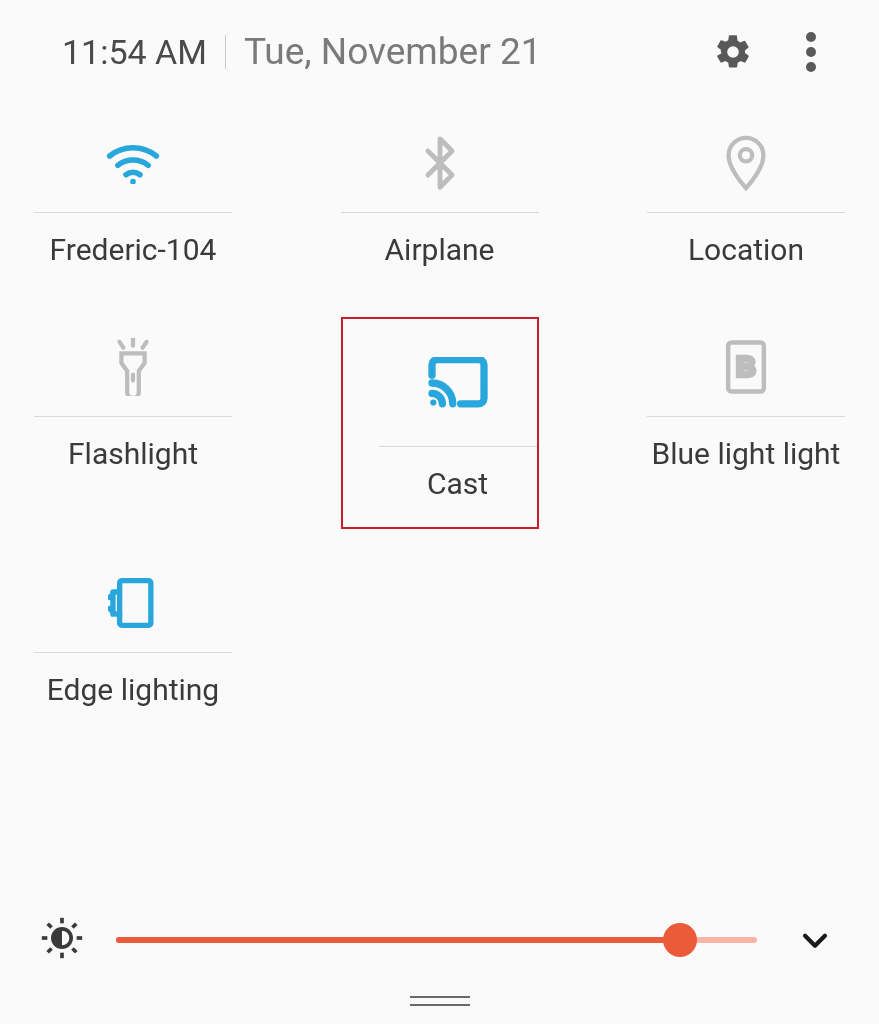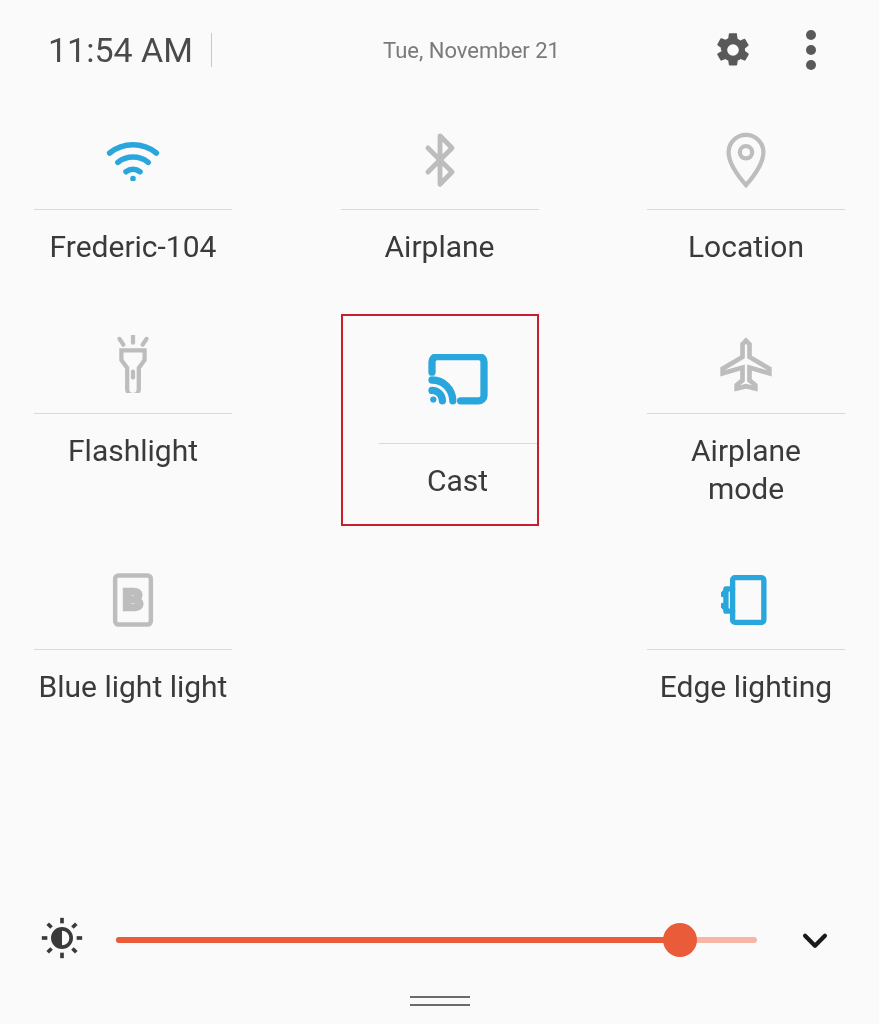--- a/index.html
+++ b/index.html
@@ -13,33 +13,33 @@
   }
   .header {
     display: flex;
     align-items: center;
     padding: 30px 48px 20px 48px;
   }
   .time {
     font-size: 34px;
     color: #4a4a4a;
     font-weight: 400;
+    margin-left: 14px;
   }
   .vbar {
     width: 1px;
     height: 34px;
     background: #c8c8c8;
     margin: 0 18px;
   }
   .date {
-    font-size: 22px;
+    font-size: 37px;
     color: #7a7a7a;
     font-weight: 400;
     flex: 1;
-    text-align: center;
   }
   .gear-icon, .more-icon {
     width: 40px;
     height: 40px;
     display: flex;
     align-items: center;
     justify-content: center;
     cursor: pointer;
   }
   .more-icon { margin-left: 38px; }
@@ -193,28 +193,20 @@
     <div class="tile highlight">
       <div class="tile-icon-area">
         <svg width="64" height="52" viewBox="0 0 24 20" fill="none" stroke="#29a7dd" stroke-width="2.8" stroke-linecap="round">
           <path d="M2 7 L2 3 A2 2 0 0 1 4 1 L20 1 A2 2 0 0 1 22 3 L22 16 A2 2 0 0 1 20 18 L13 18"></path>
           <path d="M2 10 A8 8 0 0 1 10 18"></path>
           <path d="M2 14 A4 4 0 0 1 6 18"></path>
           <circle cx="2.5" cy="17.5" r="1.2" fill="#29a7dd" stroke="none"></circle>
         </svg>
       </div>
       <div class="tile-label">Cast</div>
-    </div>
-    <div class="tile">
-      <div class="tile-icon-area">
-        <svg width="58" height="56" viewBox="0 0 24 24" fill="none" stroke="#bdbdbd" stroke-width="2">
-          <path d="M12 2 L13.5 3.5 L13.5 9 L22 14 L22 16 L13.5 13.5 L13.5 19 L16 21 L16 22.5 L12 21.5 L8 22.5 L8 21 L10.5 19 L10.5 13.5 L2 16 L2 14 L10.5 9 L10.5 3.5 Z"></path>
-        </svg>
-      </div>
-      <div class="tile-label">Airplane mode</div>
     </div>
     <div class="tile">
       <div class="tile-icon-area">
         <svg width="50" height="58" viewBox="0 0 22 26" fill="none" stroke="#bdbdbd" stroke-width="2">
           <rect x="3" y="2" width="16" height="22" rx="1.5"></rect>
           <text x="11" y="17" font-size="12" text-anchor="middle" fill="#bdbdbd" font-family="Arial" font-weight="bold">B</text>
         </svg>
       </div>
       <div class="tile-label">Blue light light</div>
     </div>

